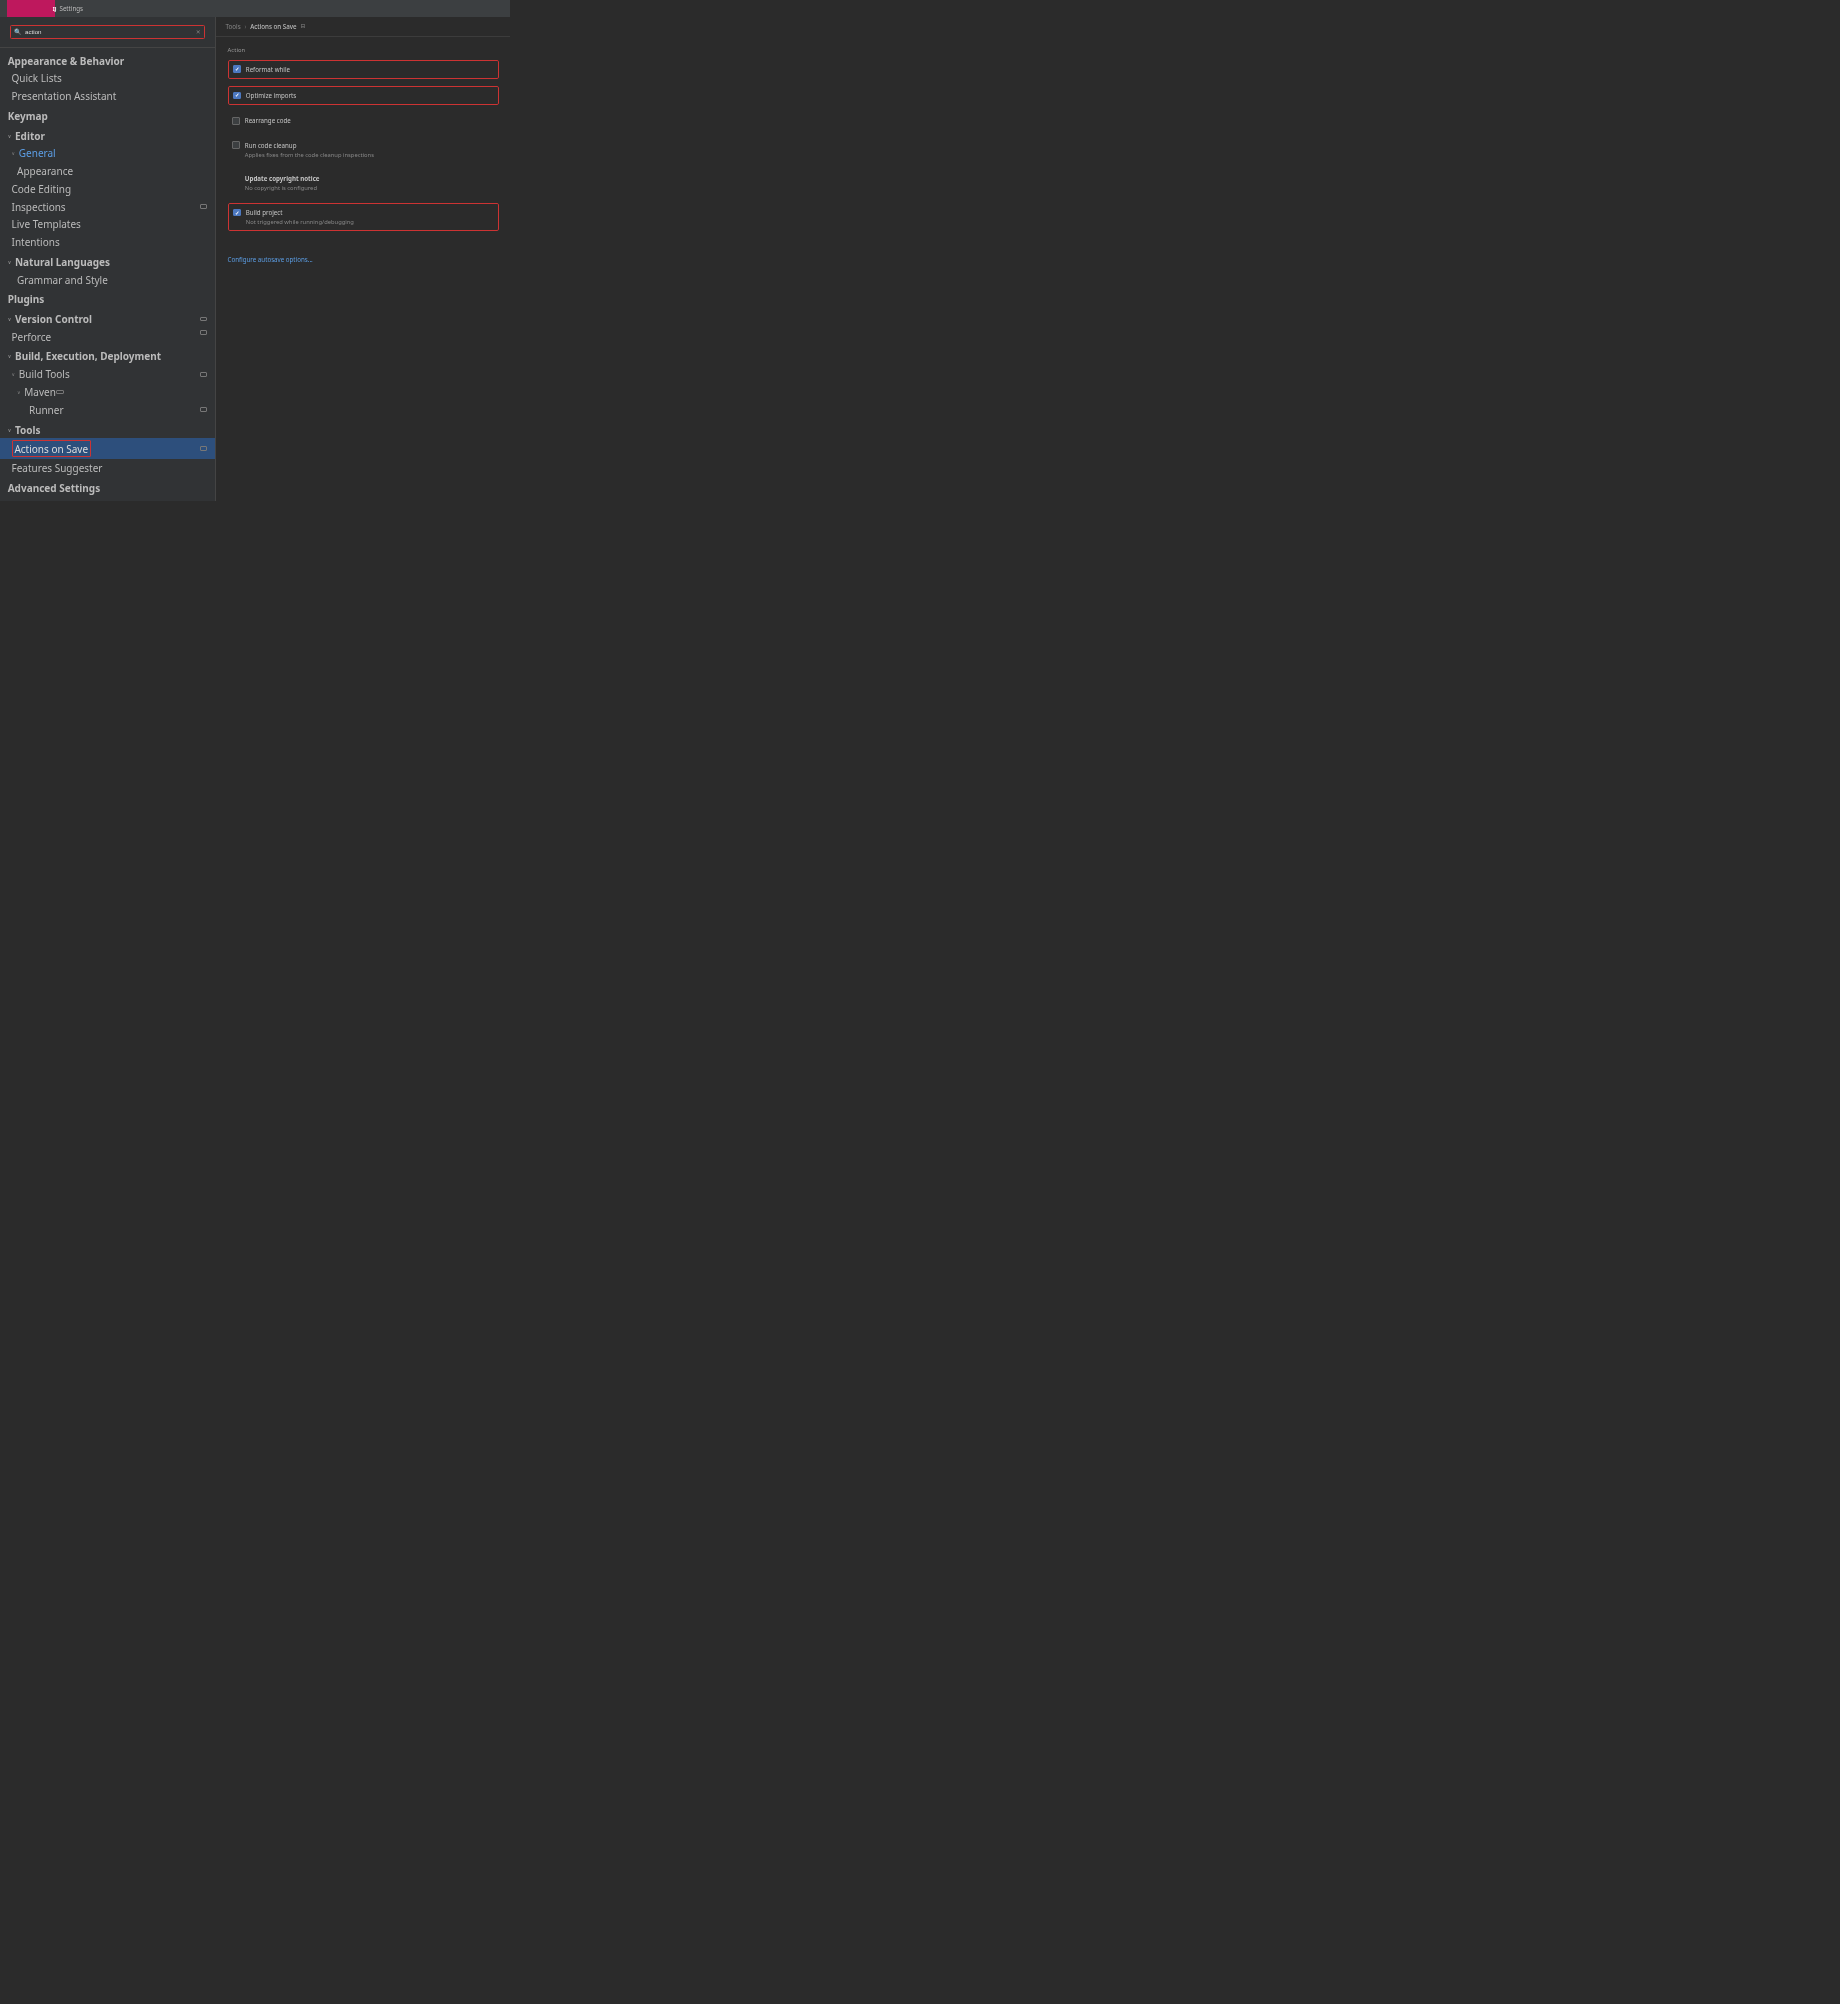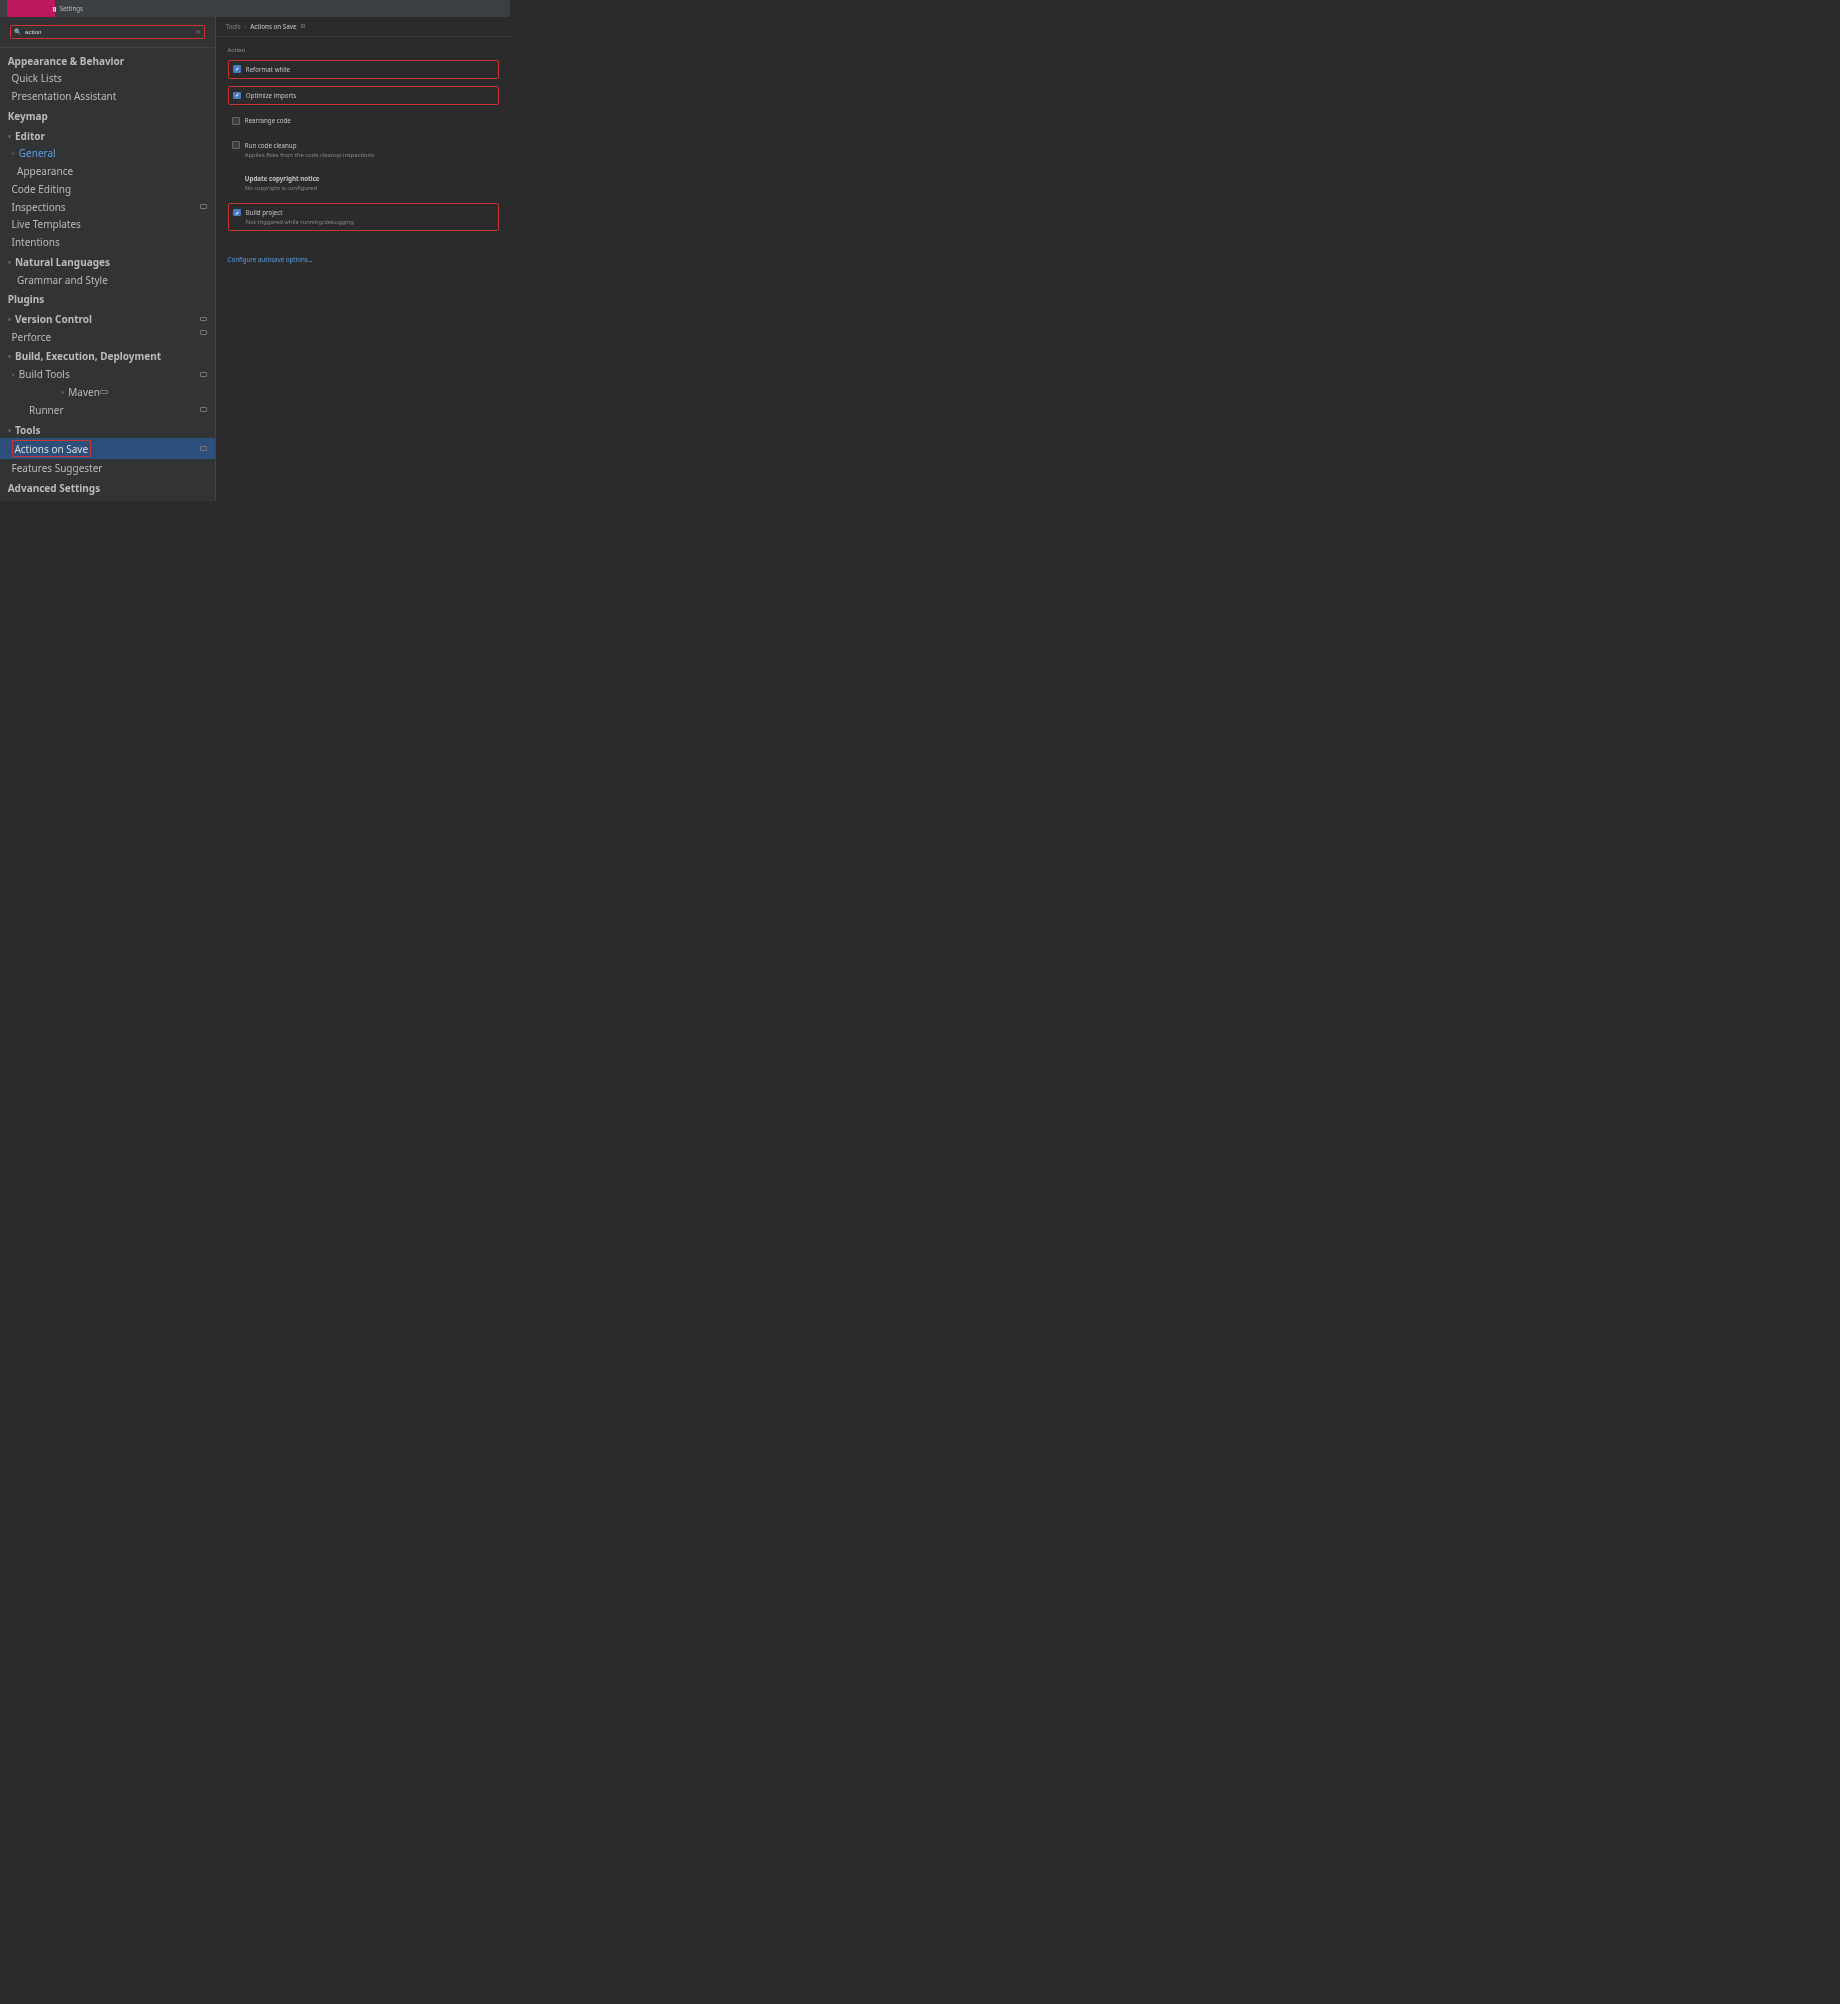--- a/index.html
+++ b/index.html
@@ -314,21 +314,21 @@
         <div style="display:flex; align-items:center; justify-content:space-between; width:100%;">
           <div class="nav-item-left">
             <span class="nav-chevron">∨</span>
             <span class="nav-label">Build Tools</span>
           </div>
           <span class="nav-icon-tab"></span>
         </div>
       </div>
 
       <div class="nav-item level-2">
-        <div style="display:flex; align-items:center; width:100%;margin-left:44px;">
+        <div style="display:flex; align-items:center; width:100%;">
           <div class="nav-item-left">
             <span class="nav-chevron">∨</span>
             <span class="nav-label">Maven</span>
           </div>
           <span class="nav-icon-tab"></span>
         </div>
       </div>
 
       <div class="nav-item level-3">
         <div style="display:flex; align-items:center; justify-content:space-between; width:100%;">

